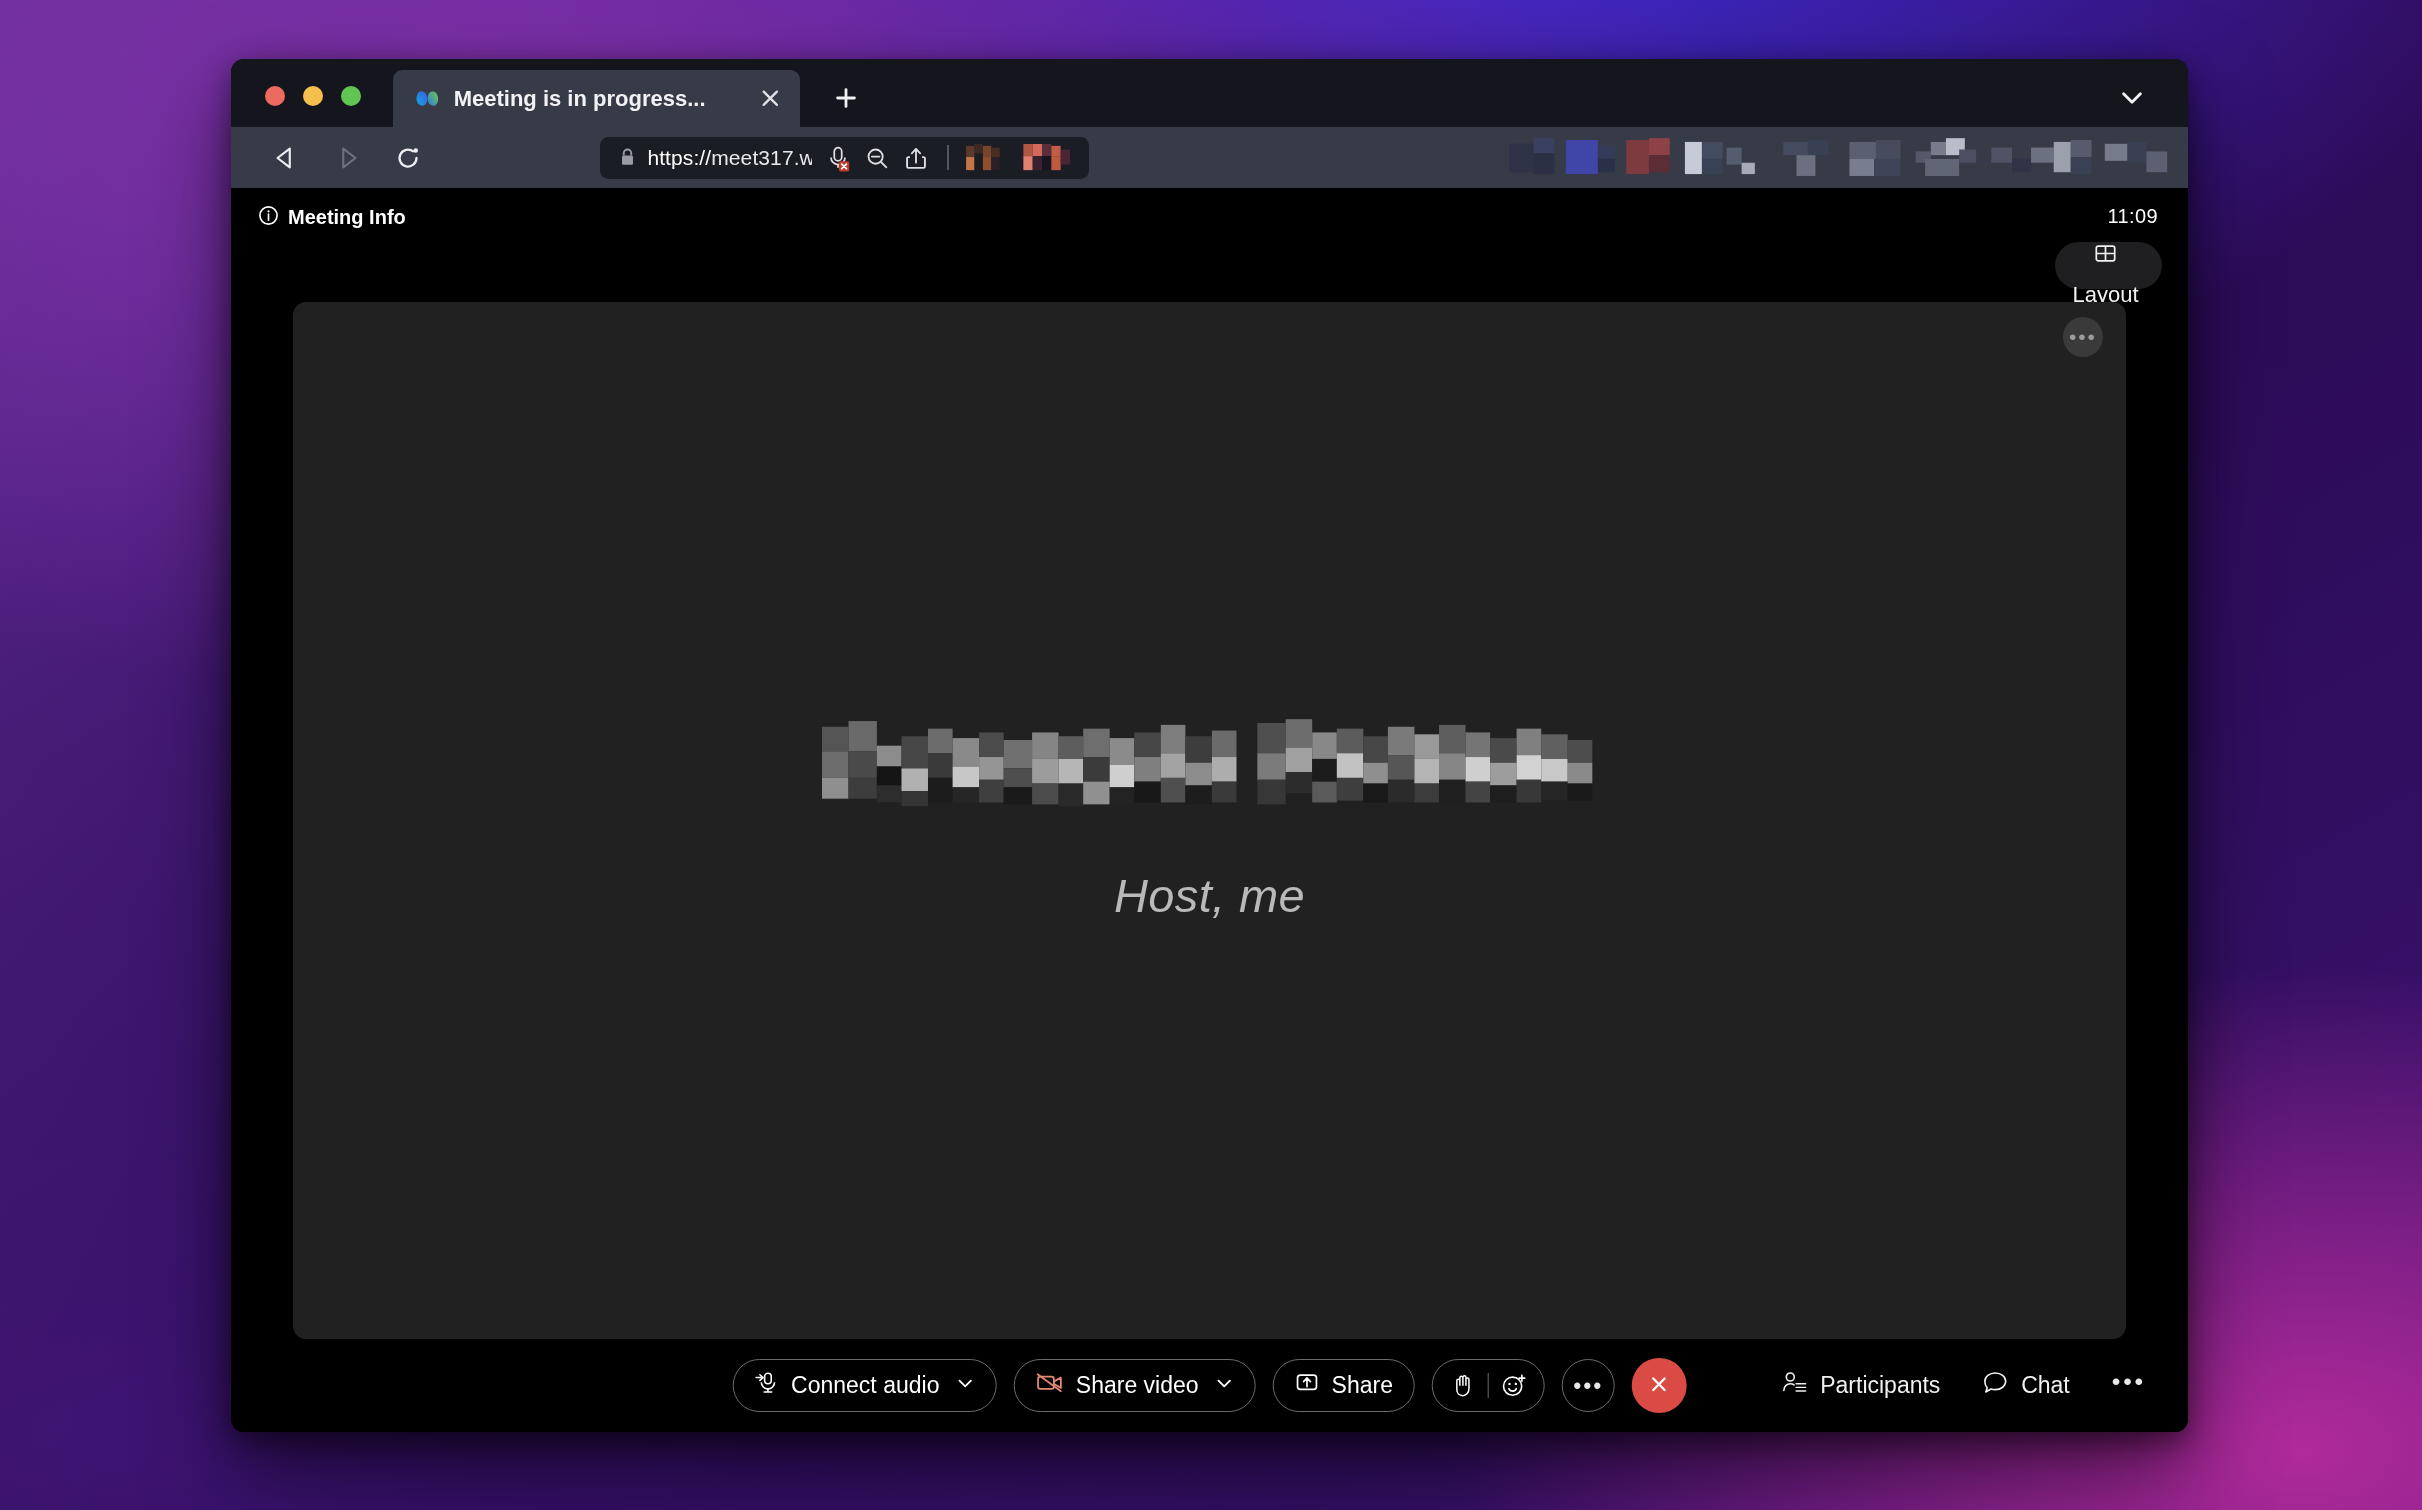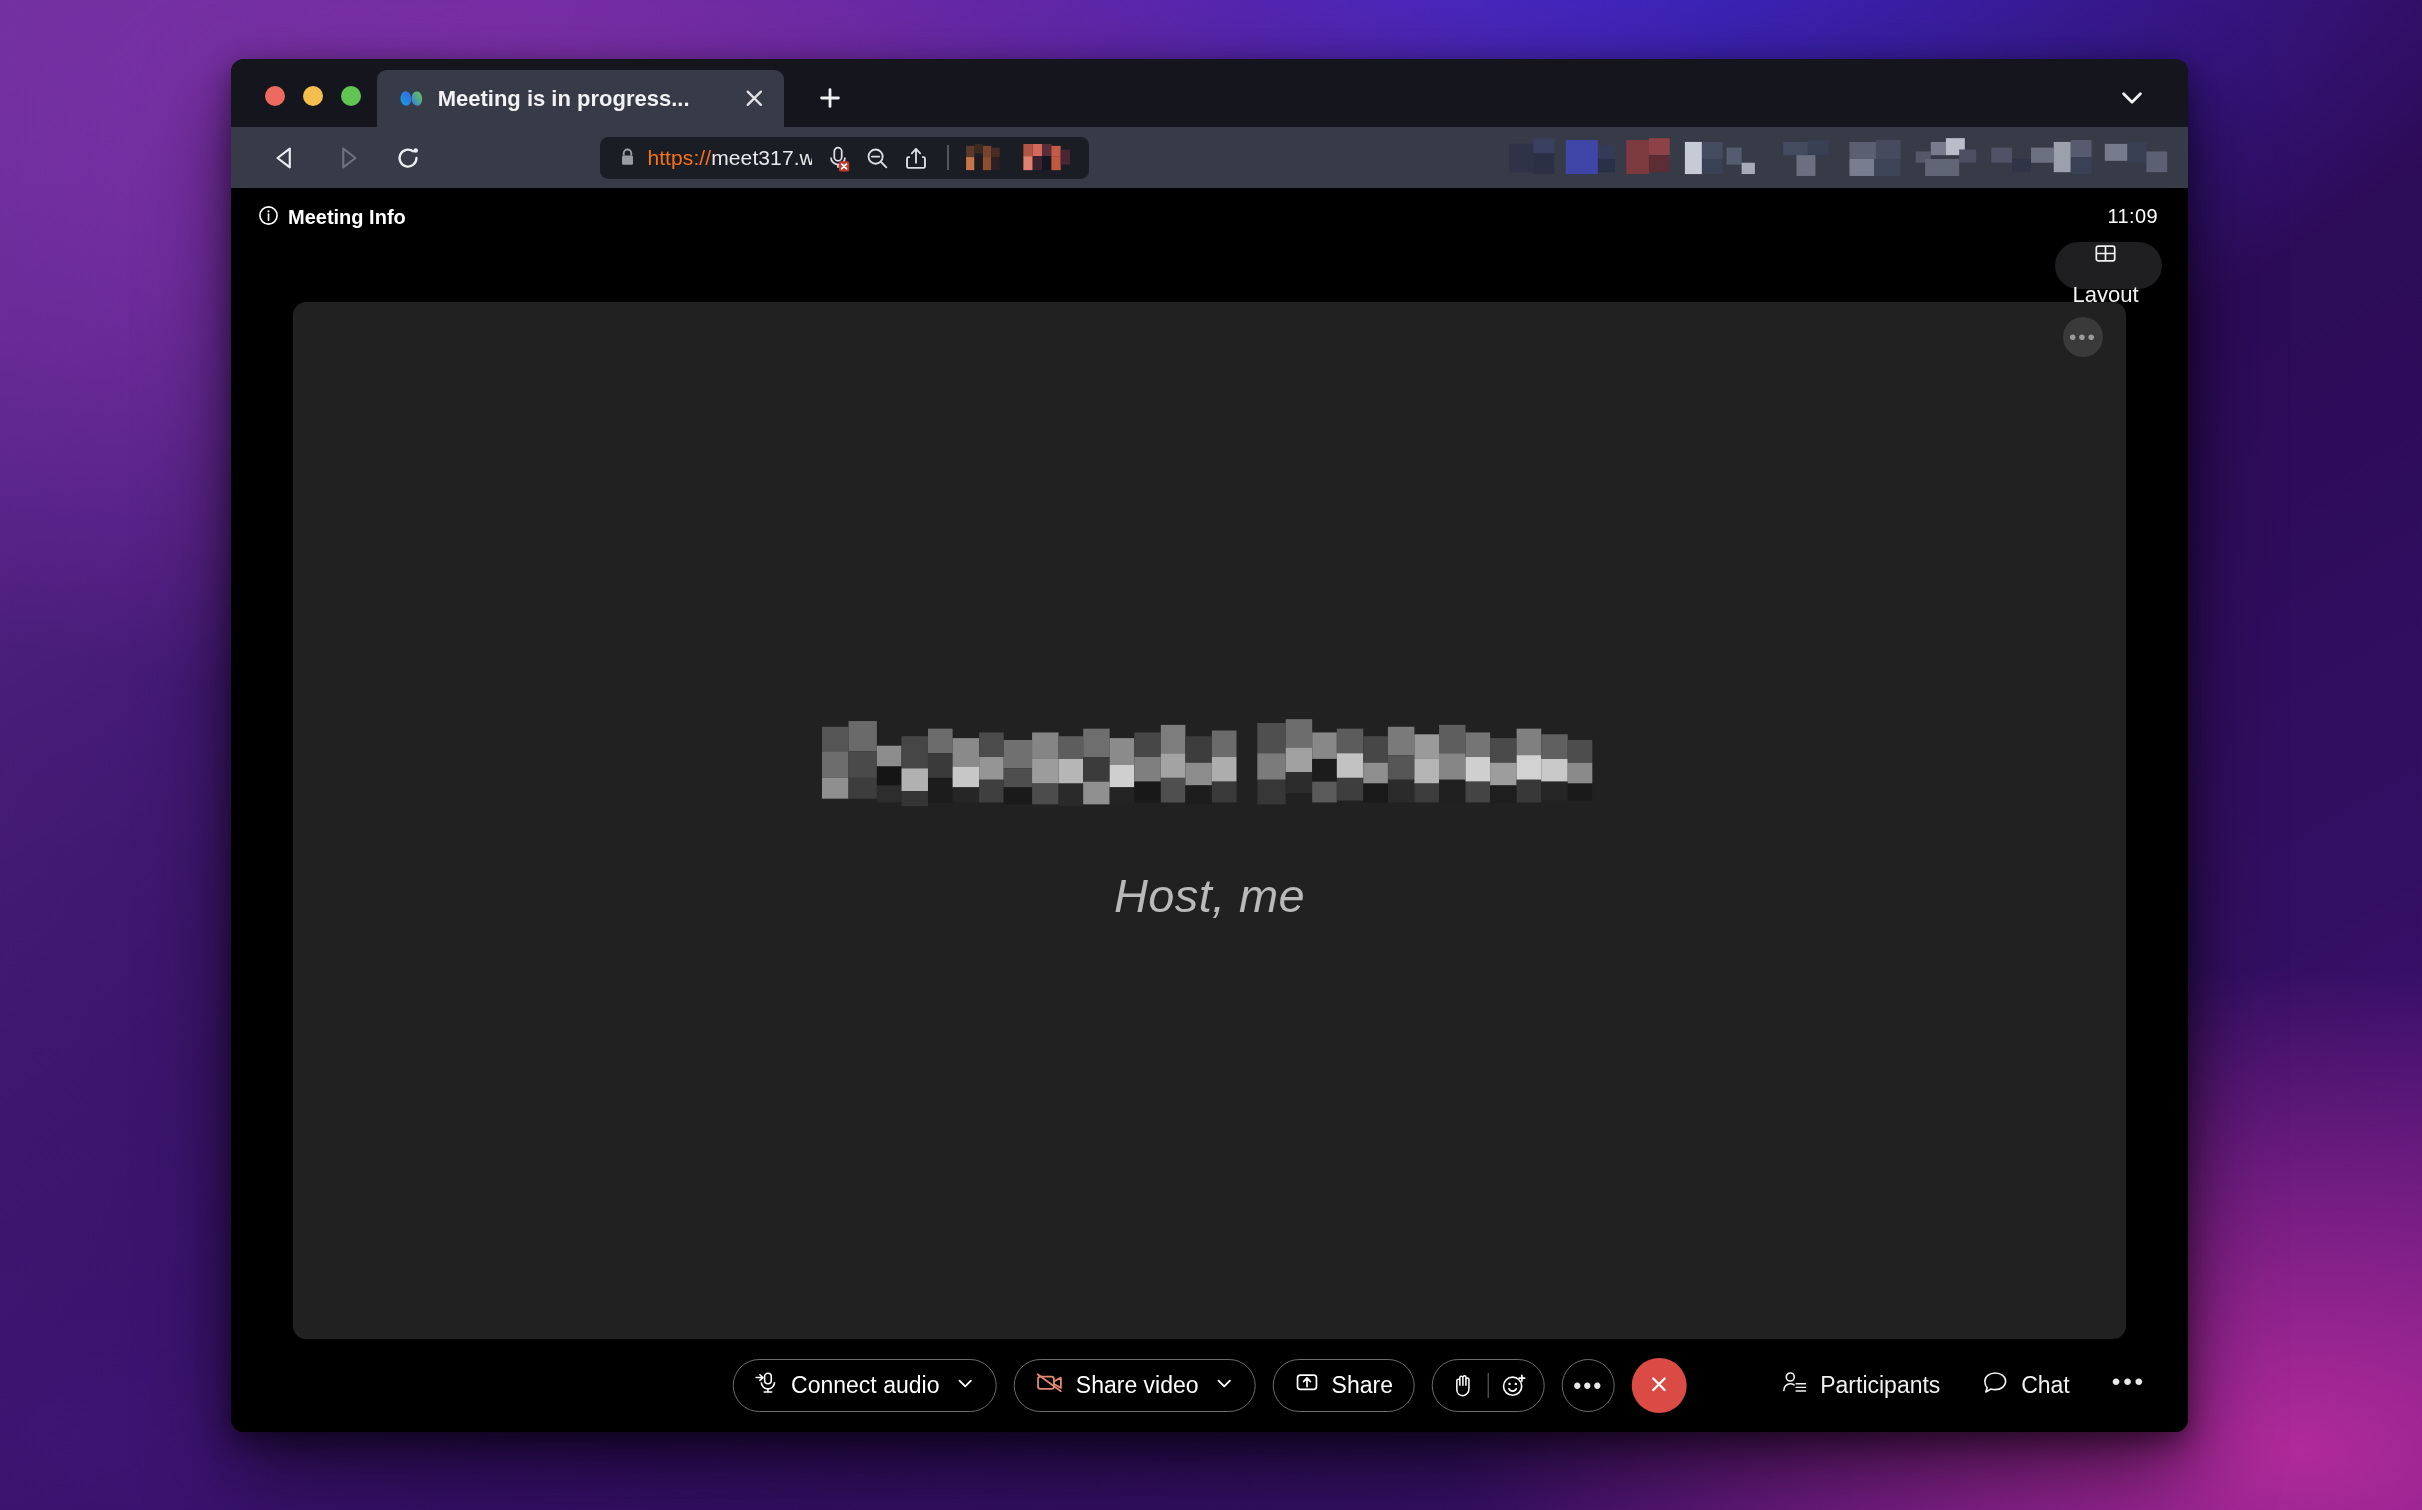--- a/index.html
+++ b/index.html
@@ -44,21 +44,21 @@
     background:#15161d;
     display:flex; align-items:flex-end;
   }
   .traffic { display:flex; gap:18px; padding:0 0 21px 34px; align-items:center; }
   .light { width:20px; height:20px; border-radius:50%; }
   .light.red{ background:#ed6a5e; }
   .light.yellow{ background:#f4bf4f; }
   .light.green{ background:#61c554; }
 
   #tab-active {
-    margin-left:16px;
+    margin-left:32px;
     width:407px; height:57px;
     background:#373a47;
     border-radius:9.5px 9.5px 0 0;
     display:flex; align-items:center;
     padding:0 17px 0 21px;
     gap:13.2px;
   }
   #tab-favicon { width:26.5px; height:26.5px; flex:none; }
   #tab-title {
     flex:1;
@@ -91,21 +91,21 @@
     display:flex; align-items:center;
     padding:0 13.2px 0 19px;
     gap:11.4px;
   }
   #lock-icon{ width:17px; height:21px; flex:none; }
   #url-text {
     flex:1;
     font-size:21px; color:#e9e9ec; letter-spacing:0.1px;
     white-space:nowrap; overflow:hidden;
   }
-  #url-text .scheme{ color:#f97316; }
+  #url-text .scheme{ color:#ffffff; }
   .urlicon{ width:28px; height:28px; flex:none; display:flex; align-items:center; justify-content:center; position:relative; }
   #url-divider{ width:1.9px; height:24.6px; background:#53555f; flex:none; margin:0 5.7px; }
   .pixblock{ flex:none; display:flex; }
 
   #ext-strip{ position:absolute; right:17px; top:11.4px; height:40px; display:flex; gap:0; }
 
   
   #app {
     height:calc(1373px - 68px - 61px);
     background:#000;

